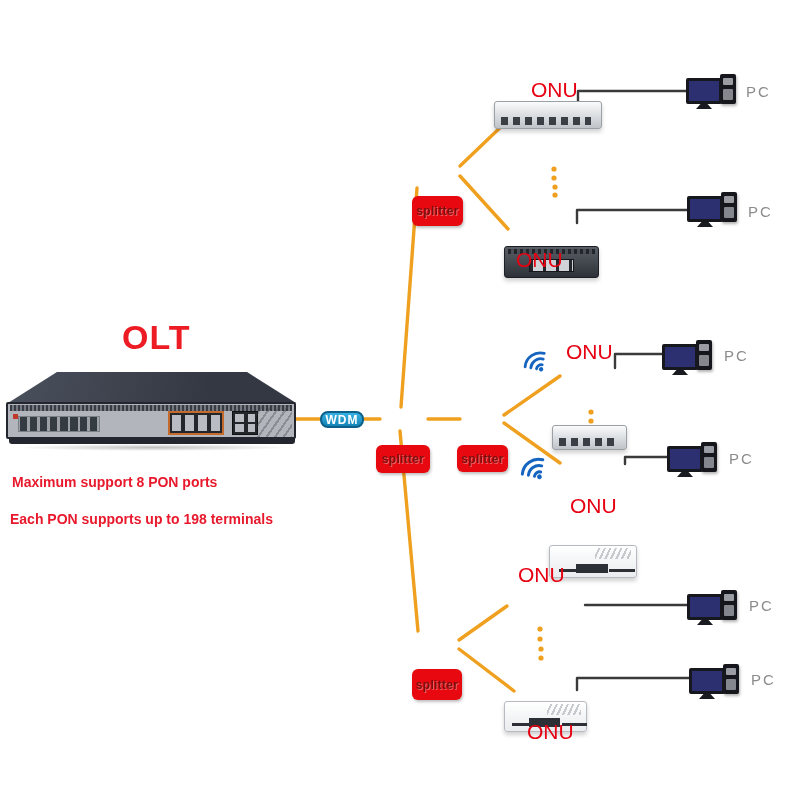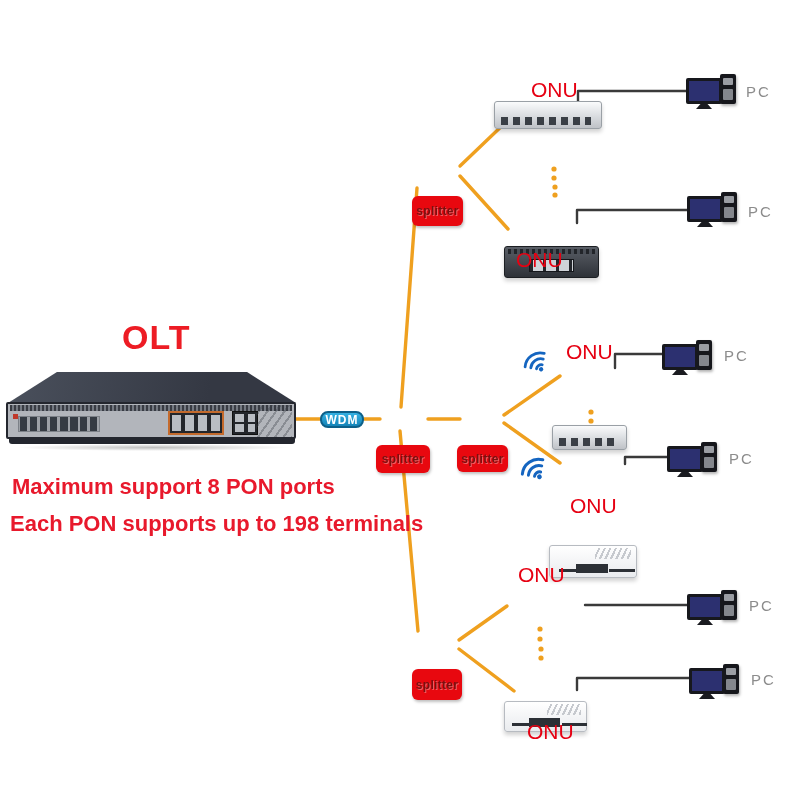--- a/index.html
+++ b/index.html
@@ -2,21 +2,21 @@
 <html style="--fiber-line: #EFA01F; --ethernet-line: #3A3A3A; --splitter-box: #E8080F; --splitter-text: #7A1010; --wdm-box: #1E9CD7; --wdm-text: #FFFFFF; --onu-label: #E60012; --pc-label: #8C8C8C; --olt-label: #ED1C24; --caption-text: #E8192C; --wifi-icon: #1565C0;"><head>
 <meta charset="utf-8">
 <style>
   html,body{margin:0;padding:0;background:#fff;}
   .stage{position:relative;width:800px;height:800px;background:#ffffff;overflow:hidden;
          font-family:"Liberation Sans",sans-serif;}
   .abs{position:absolute;}
 
   
   .olt-label{color:var(--olt-label);font-size:34px;font-weight:600;letter-spacing:1px;margin-left:22px;}
-  .caption{color:var(--caption-text);font-size:22px;font-weight:bold;white-space:nowrap;}
+  .caption{color:var(--caption-text);font-size:14px;font-weight:bold;white-space:nowrap;}
   .onu-label{color:var(--onu-label);font-size:21px;font-weight:normal;text-align:center;width:46px;}
   .pc-label{color:var(--pc-label);font-size:15px;font-weight:normal;letter-spacing:2px;}
 
   
   .wdm{background:linear-gradient(#35b1e2,#1584b8);border:2px solid #0d6089;border-radius:8px;
        color:var(--wdm-text);font-size:12px;font-weight:bold;letter-spacing:1px;
        display:flex;align-items:center;justify-content:center;box-sizing:border-box;}
   .splitter{background:var(--splitter-box);border-radius:6px;color:var(--splitter-text);
        font-size:12px;font-weight:bold;letter-spacing:.3px;
        display:flex;align-items:center;justify-content:center;box-sizing:border-box;

